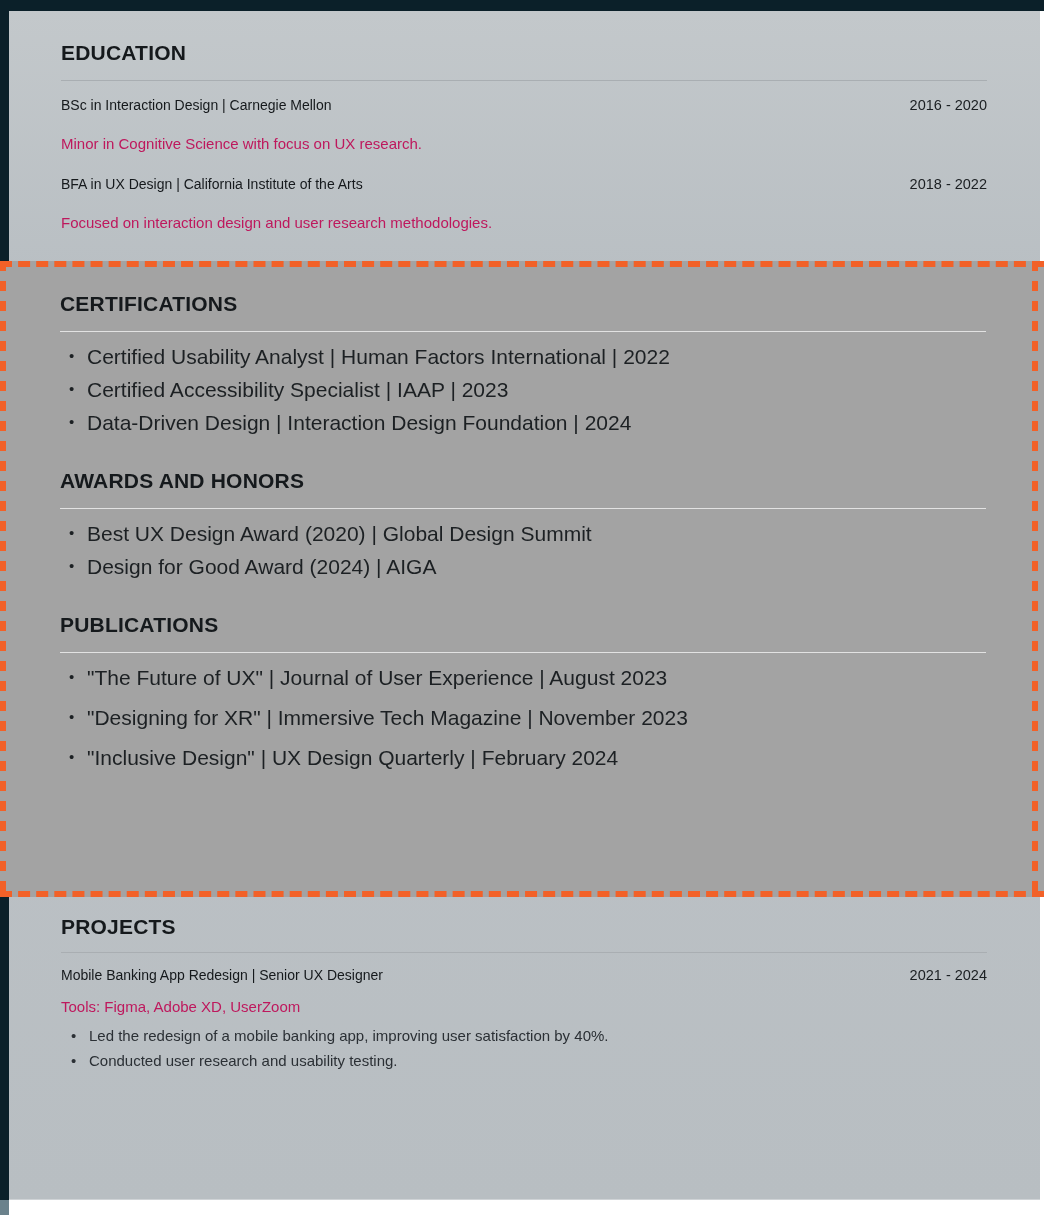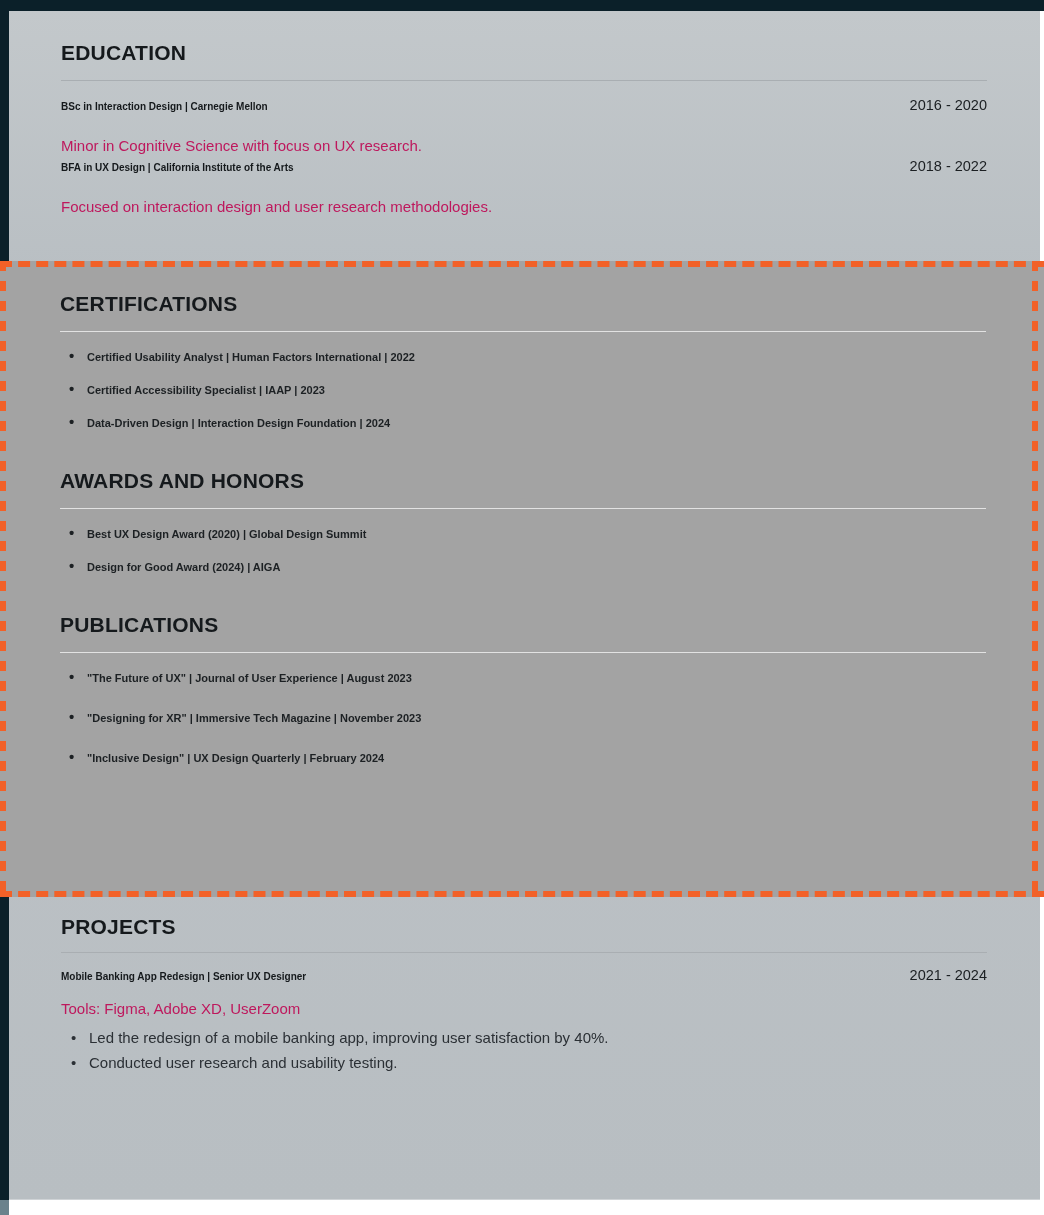--- a/index.html
+++ b/index.html
@@ -102,22 +102,22 @@
     background: #e2e2e2;
   }
 
   .entry-row {
     display: flex;
     justify-content: space-between;
     align-items: baseline;
     width: 926px;
   }
   .entry-title {
-    font-size: 10px;
-    font-weight: bold;
+    font-size: 14px;
+    font-weight: normal;
     color: #15191c;
     line-height: 20px;
   }
   .entry-date {
     font-size: 14.5px;
     color: #1b1f22;
     line-height: 20px;
     white-space: nowrap;
   }
   .entry-sub {
@@ -174,25 +174,24 @@
   }
 
   ul.bullets {
     list-style: none;
     margin: 0;
     padding: 0;
   }
   ul.bullets li {
     position: relative;
     padding-left: 27px;
-    font-size: 11px;
+    font-size: 21px;
     color: #1c2023;
     line-height: 22px;
     margin-bottom: 11px;
-    font-weight: bold;
   }
   ul.bullets li:before {
     content: "\2022";
     position: absolute;
     left: 9px;
     top: -1px;
     font-size: 15px;
     color: #1c2023;
   }
   ul.bullets.loose li { margin-bottom: 18px; }
@@ -235,21 +234,21 @@
   <div class="grey-section" style="top:40px;">
     <div class="sec-title">EDUCATION</div>
     <div class="sec-rule"></div>
 
     <div class="entry-row" style="margin-top:2px;">
       <div class="entry-title">BSc in Interaction Design | Carnegie Mellon</div>
       <div class="entry-date">2016 - 2020</div>
     </div>
     <div class="entry-sub" style="margin-top:19px;">Minor in Cognitive Science with focus on UX research.</div>
 
-    <div class="entry-row" style="gap:8px;">
+    <div class="entry-row" style="margin-top:20px;gap:8px;">
       <div class="entry-title">BFA in UX Design | California Institute of the Arts</div>
       <div class="entry-date">2018 - 2022</div>
     </div>
     <div class="entry-sub" style="margin-top:19px;">Focused on interaction design and user research methodologies.</div>
   </div>
 
   <div class="highlight-region">
     <div class="white-inner">
 
       <div class="white-section">

